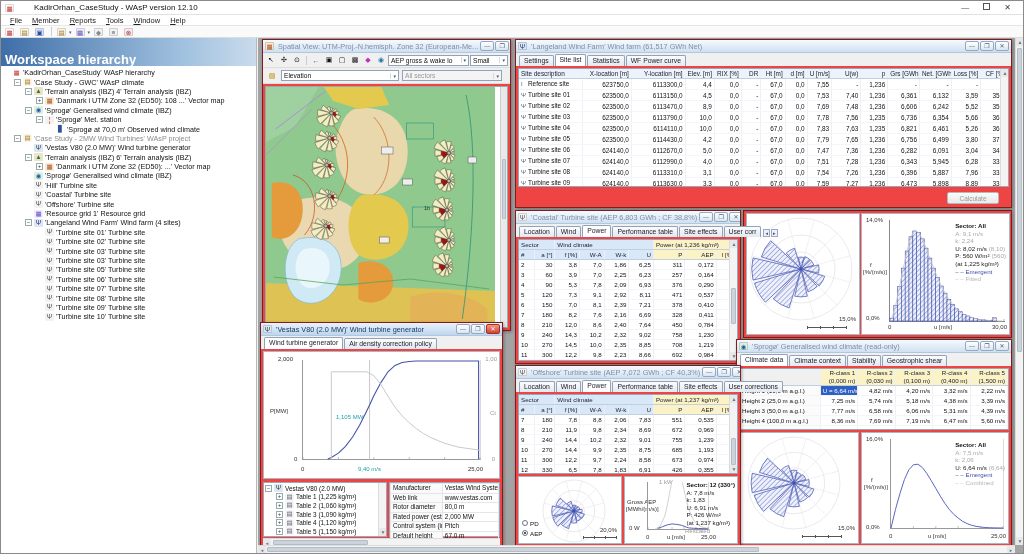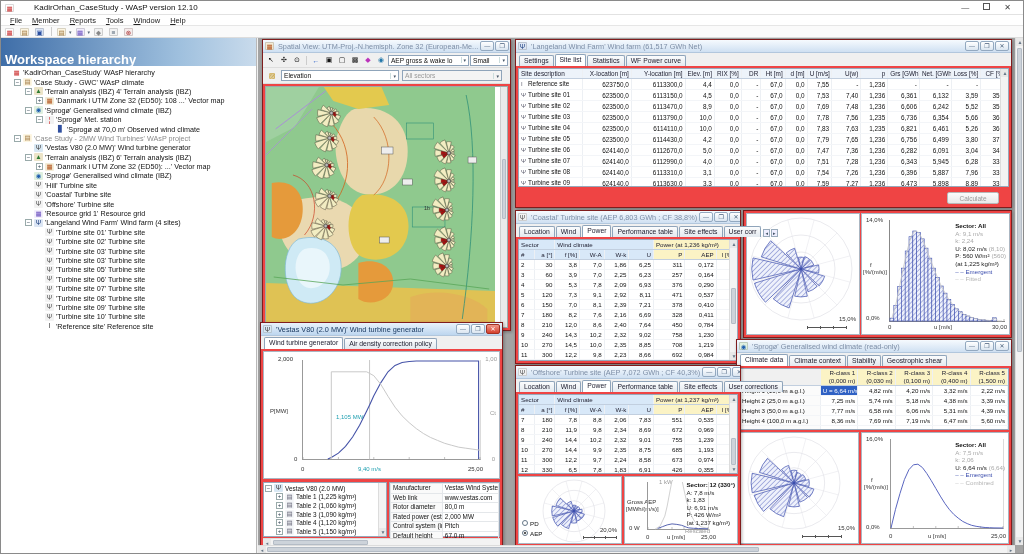--- a/index.html
+++ b/index.html
@@ -309,26 +309,20 @@
           <span style="width: 33px; flex: 0 0 auto;"></span>
           <span class="noexp"></span>
           <span class="ticon" style="color: rgb(85, 85, 85); background: rgb(242, 242, 242);">Ψ</span>
           <span class="lbl">'Turbine site 09' Turbine site</span>
         </div>
         <div class="tree-row">
           <span style="width: 33px; flex: 0 0 auto;"></span>
           <span class="noexp"></span>
           <span class="ticon" style="color: rgb(85, 85, 85); background: rgb(242, 242, 242);">Ψ</span>
           <span class="lbl">'Turbine site 10' Turbine site</span>
-        </div>
-        <div class="tree-row">
-          <span style="width: 33px; flex: 0 0 auto;"></span>
-          <span class="noexp"></span>
-          <span class="ticon" style="color: rgb(51, 51, 51); background: rgb(255, 255, 255);">I</span>
-          <span class="lbl">'Reference site' Reference site</span>
         </div>
       </div>
   </div>
 
   <div class="mdi">
 
     <div class="win" style="left:485px;top:172px;width:269px;height:128px;z-index:1">
       <div class="pane" style="left:2px;top:2px;width:114px;height:122px">
         <div style="position:absolute;left:1px;top:2px;width:106px;height:106px"><svg width="106" height="106">
               <circle cx="53" cy="53" r="51" fill="none" stroke="#d4d4dc" stroke-width="0.5"></circle>

